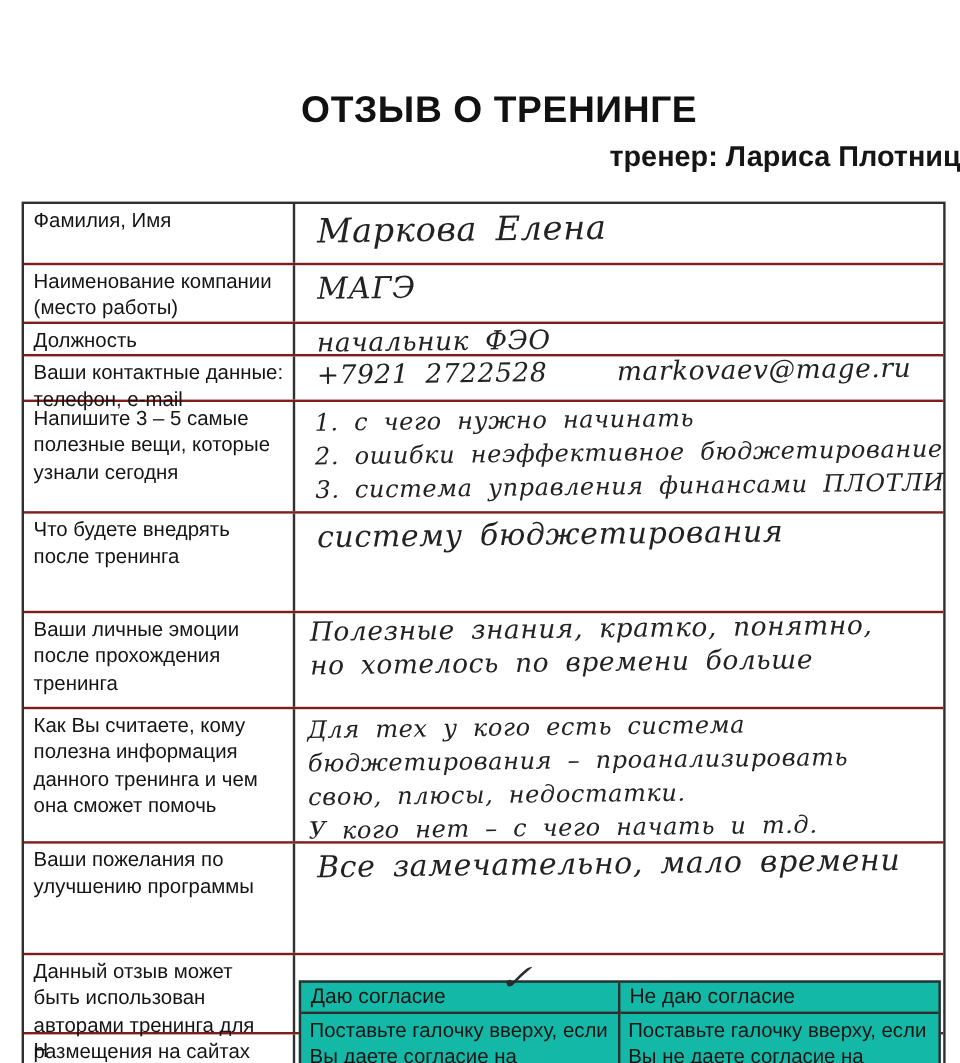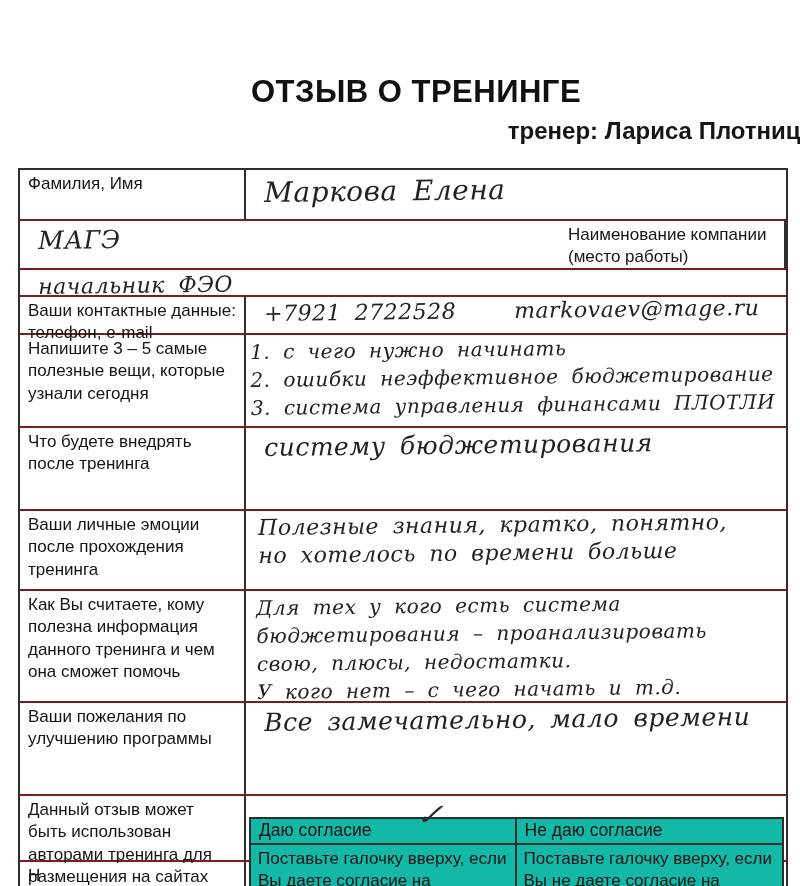--- a/index.html
+++ b/index.html
@@ -143,49 +143,50 @@
     <div class="row r0">
       <div class="cell label">Фамилия, Имя</div>
       <div class="cell value">
         <div class="hwbox">
             <div class="hw hw-xl">Маркова Елена</div>
           </div>
       </div>
     </div>
 
     <div class="row r1">
+      <div class="cell label">Наименование компании (место работы)</div>
       <div class="cell value">
         <div class="hwbox">
             <div class="hw hw-lg">МАГЭ</div>
           </div>
       </div>
-      <div class="cell label">Наименование компании (место работы)</div>
     </div>
 
     <div class="row r2">
+      <div class="cell label">Должность</div>
       <div class="cell value">
         <div class="hwbox">
             <div class="hw hw-md">начальник ФЭО</div>
           </div>
       </div>
     </div>
 
     <div class="row r3">
       <div class="cell label">Ваши контактные данные: телефон, e-mail</div>
       <div class="cell value">
         <div class="hwbox hw-contacts">
           <span class="hw hw-md">+7921 2722528</span>
           <span class="hw hw-md">markovaev@mage.ru</span>
         </div>
       </div>
     </div>
 
     <div class="row r4">
       <div class="cell label">Напишите 3 – 5 самые полезные вещи, которые узнали сегодня</div>
-      <div class="cell value" style="padding-left:4px;">
+      <div class="cell value" style="padding-left:16px;">
         <div class="hwbox">
           <div class="hw hw-sm">1. с чего нужно начинать</div>
           <div class="hw hw-sm">2. ошибки  неэффективное  бюджетирование</div>
           <div class="hw hw-sm">3. система  управления  финансами  ПЛОТЛИ</div>
         </div>
       </div>
     </div>
 
     <div class="row r5">
       <div class="cell label">Что будете внедрять после тренинга</div>

